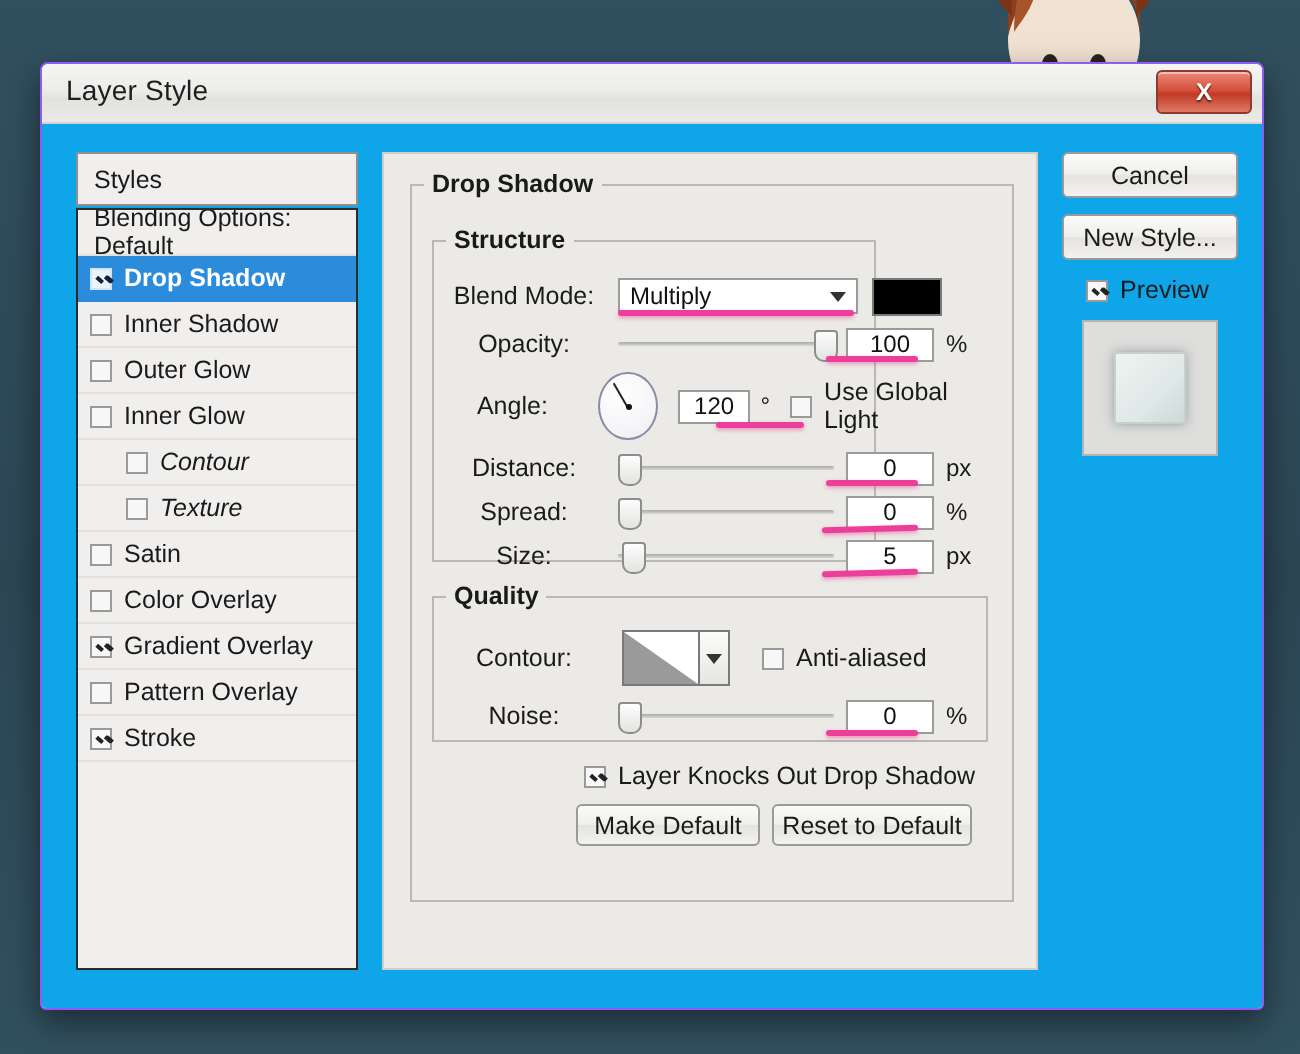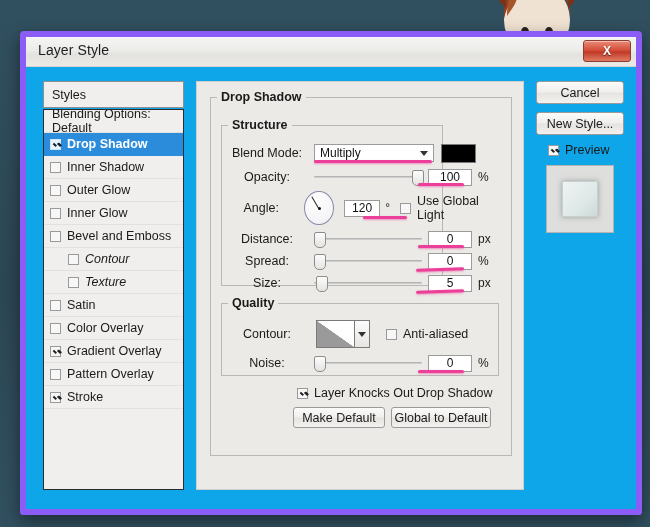--- a/index.html
+++ b/index.html
@@ -10,21 +10,21 @@
   }
   #root{position:relative;width:650px;height:527px;}
 
   
   .backdrop{position:absolute;inset:0;
     background:linear-gradient(180deg,#31505f 0%,#2c4654 55%,#31505f 100%);}
   .char{position:absolute;left:477px;top:-42px;width:120px;height:92px;}
 
   
   .win{position:absolute;left:20px;top:31px;width:610px;height:472px;
-    border:6px solid #8b5cf6;border-radius:4px 4px 3px 3px;
+    border:1px solid #8b5cf6;border-radius:4px 4px 3px 3px;
     background:#eceae6;
     box-shadow:0 0 0 1px rgba(255,255,255,.55) inset, 0 6px 16px rgba(0,0,0,.45);
     overflow:hidden;}
   .titlebar{position:relative;height:29px;
     background:linear-gradient(180deg,#f5f5f3 0%,#ececea 45%,#e2e2df 60%,#eceae7 100%);
     border-bottom:1px solid #d3d2cf;}
   .title{position:absolute;left:12px;top:5px;font-size:14px;color:#1e1e1e;letter-spacing:.1px;}
   .closebtn{position:absolute;right:5px;top:3px;width:46px;height:20px;
     border:1px solid #8d3b30;border-radius:3px;
     background:linear-gradient(180deg,#e88a78 0%,#d6503a 45%,#c03a26 55%,#e07a63 100%);
@@ -175,24 +175,20 @@
               <span>Inner Shadow</span>
             </div>
             <div class="srow">
               <span class="cb"></span>
               <span>Outer Glow</span>
             </div>
             <div class="srow">
               <span class="cb"></span>
               <span>Inner Glow</span>
             </div>
-            <div class="srow">
-              <span class="cb"></span>
-              <span>Bevel and Emboss</span>
-            </div>
             <div class="srow sub">
               <span class="cb"></span>
               <span>Contour</span>
             </div>
             <div class="srow sub">
               <span class="cb"></span>
               <span>Texture</span>
             </div>
             <div class="srow">
               <span class="cb"></span>
@@ -323,21 +319,21 @@
             </div>
             <div class="mark thin" style="left: 196px; top: 60px; width: 46px; background: rgb(236, 63, 154);"></div>
           </fieldset>
 
           <div class="ckrow" style="position:absolute;left:86px;top:282px;">
             <span class="cb on"></span>
             <span class="lbl2">Layer Knocks Out Drop Shadow</span>
           </div>
 
           <div class="btn" style="position:absolute;left:82px;top:303px;width:92px;height:21px;">Make Default</div>
-          <div class="btn" style="position:absolute;left:180px;top:303px;width:100px;height:21px;">Global to Default</div>
+          <div class="btn" style="position:absolute;left:180px;top:303px;width:100px;height:21px;">Reset to Default</div>
         </fieldset>
       </div>
 
       <div class="right">
         <div class="btn rbtn">Cancel</div>
         <div class="btn rbtn">New Style...</div>
 
         <div class="prev-row">
           <span class="cb on"></span>
           <span class="lbl2" style="font-size:12.5px;color:#1a1a1a;">Preview</span>

